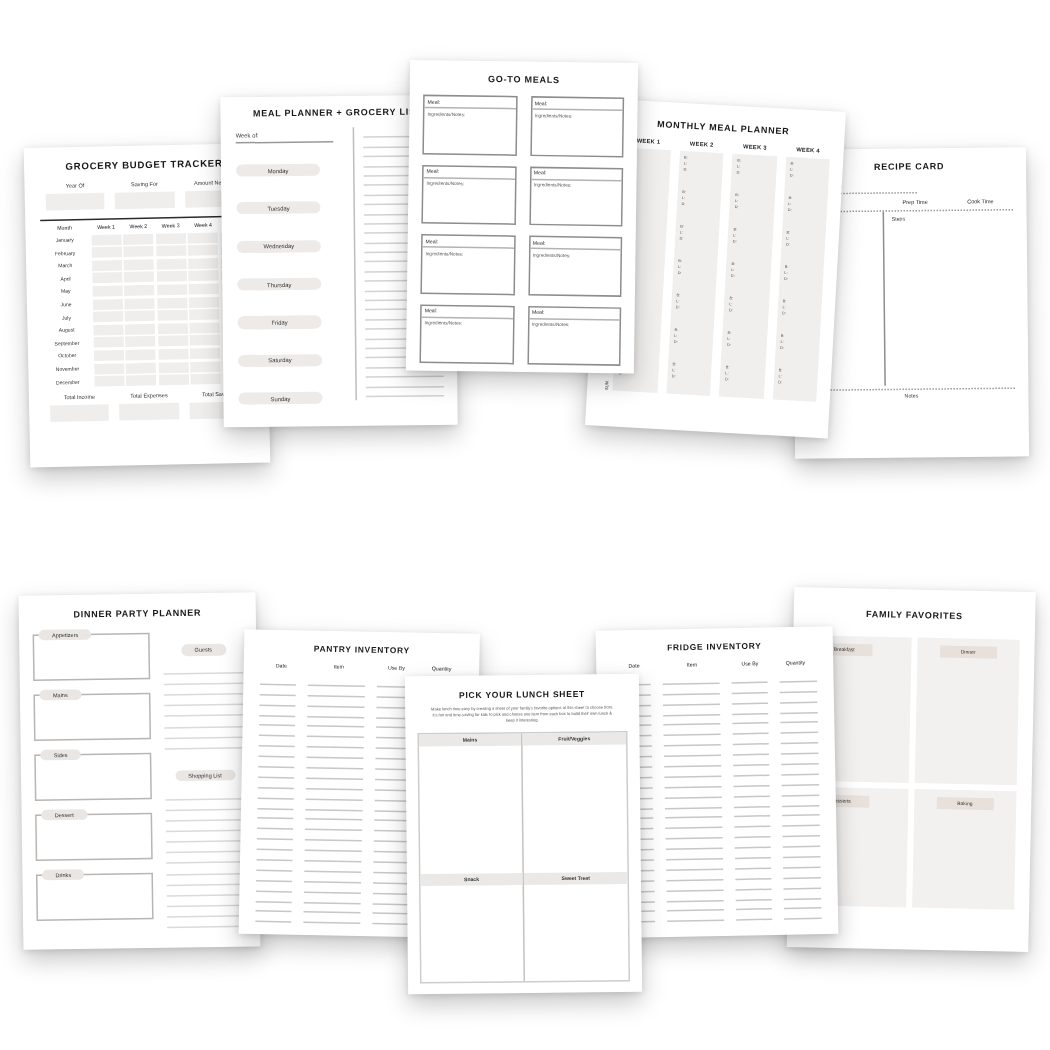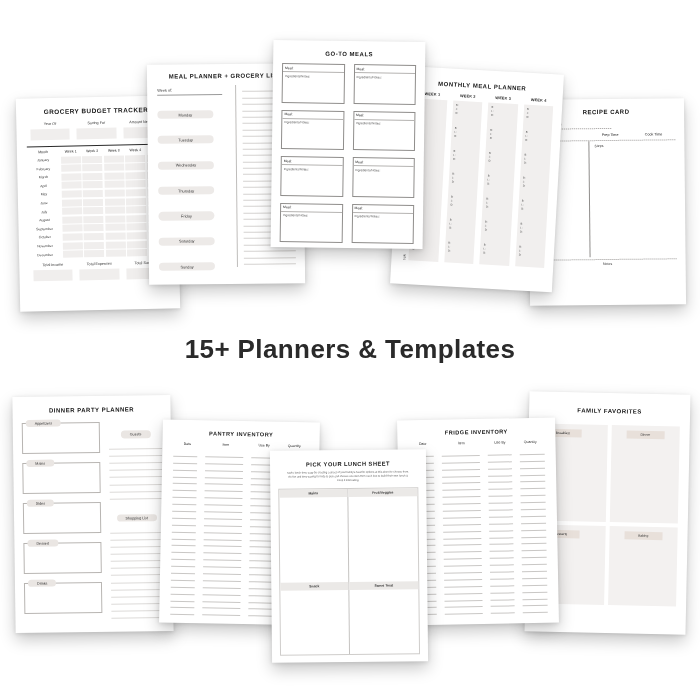--- a/index.html
+++ b/index.html
@@ -536,21 +536,20 @@
       <div class="r-time">Cook Time</div>
     </div>
     <div class="r-cols">
       <div class="r-ing">Ingredients</div>
       <div class="r-steps">Steps</div>
     </div>
     <div class="r-notesline">Notes</div>
     <div class="r-notespace"></div>
   </section>
 
-  <h1 class="main-title">15+ Planners &amp; Templates</h1>
 
   <section class="page pg-dinner">
     <h2>DINNER PARTY PLANNER</h2>
     <div class="d-body">
       <div class="d-left">
           <div class="d-box">
             <div class="d-pill d-boxpill">Appetizers</div>
           </div>
           <div class="d-box">
             <div class="d-pill d-boxpill">Mains</div>

